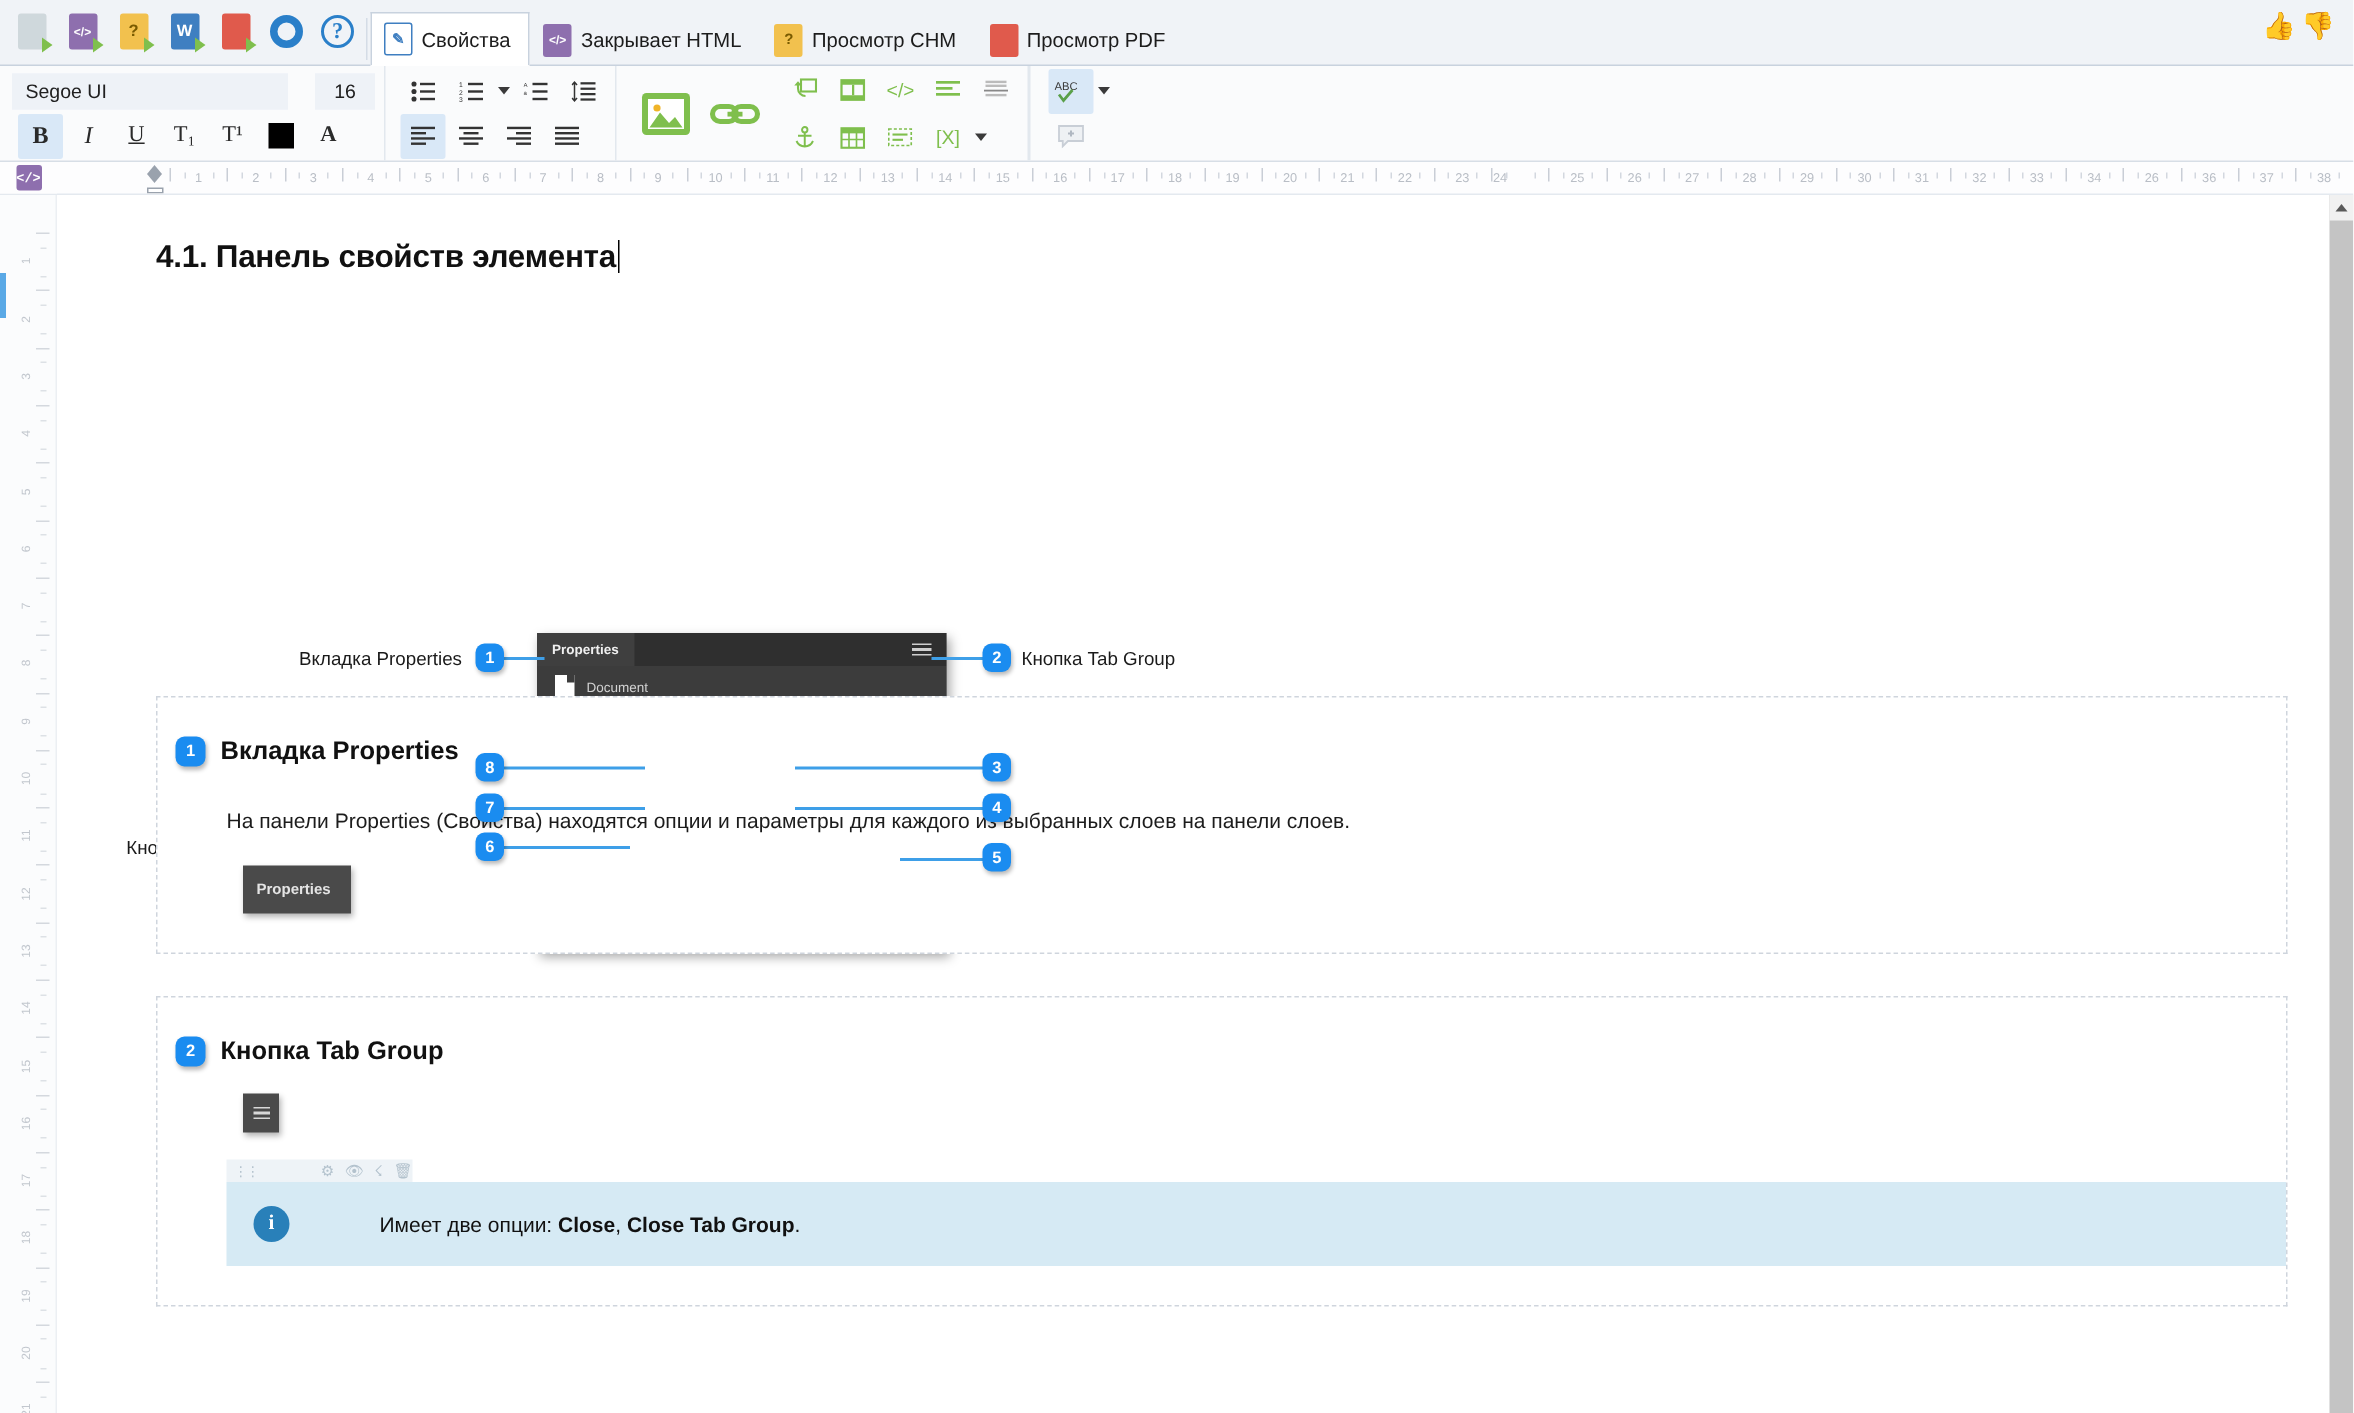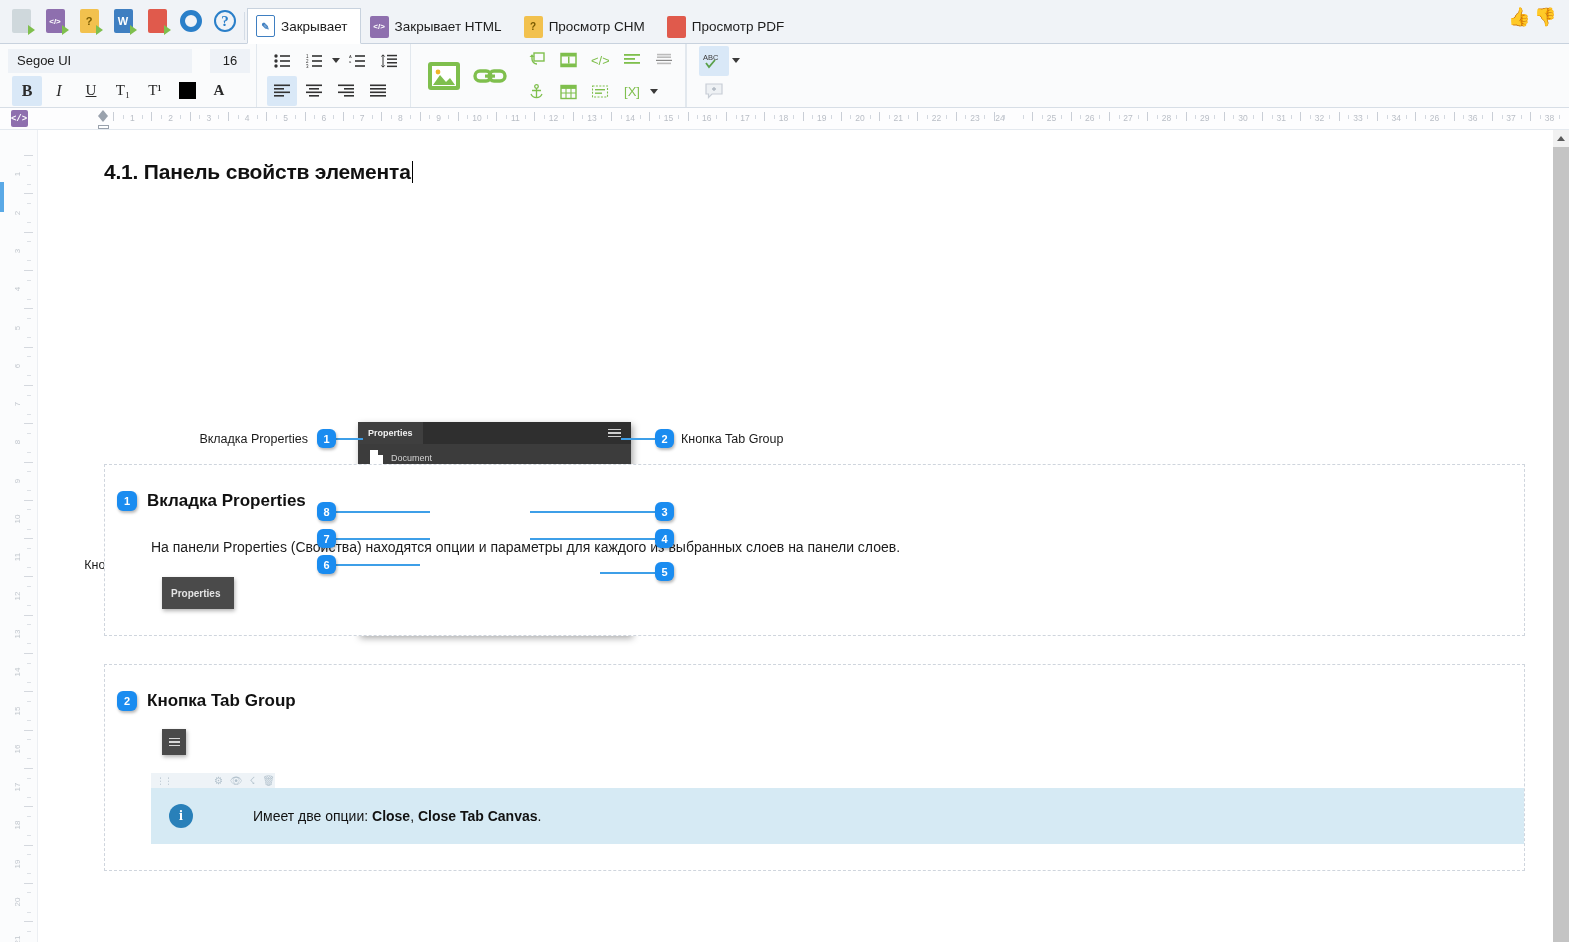--- a/index.html
+++ b/index.html
@@ -411,21 +411,21 @@
       <div class="gear"></div>
     </div>
   <div class="qicon">
       <div class="helpq">?</div>
     </div>
 
   <div class="tab-sep"></div>
 
   <div class="tab active">
     <span class="tab-ico editor">✎</span>
-    <span>Закрывает</span>
+    <span>Свойства</span>
   </div>
   <div class="tab">
     <span class="tab-ico html" style="font-size:8px">&lt;/&gt;</span>
     <span>Закрывает HTML</span>
   </div>
   <div class="tab">
     <span class="tab-ico chm">?</span>
     <span>Просмотр CHM</span>
   </div>
   <div class="tab">
@@ -1048,21 +1048,21 @@
           <div class="note-tools">
             <span class="grip">⋮⋮</span>
             <span class="sp"></span>
             <span>⚙</span>
             <span>👁</span>
             <span>☇</span>
             <span>🗑</span>
           </div>
           <div class="note">
             <div class="note-ico">i</div>
-            <div class="note-txt"><span>Имеет две опции: </span><b>Close</b><span>, </span><b>Close Tab Canvas</b><span>.</span></div>
+            <div class="note-txt"><span>Имеет две опции: </span><b>Close</b><span>, </span><b>Close Tab Group</b><span>.</span></div>
           </div>
         </div>
       </div>
 
     </div>
 
     <div id="vscroll">
       <div class="sb-up">
           <i></i>
         </div>

